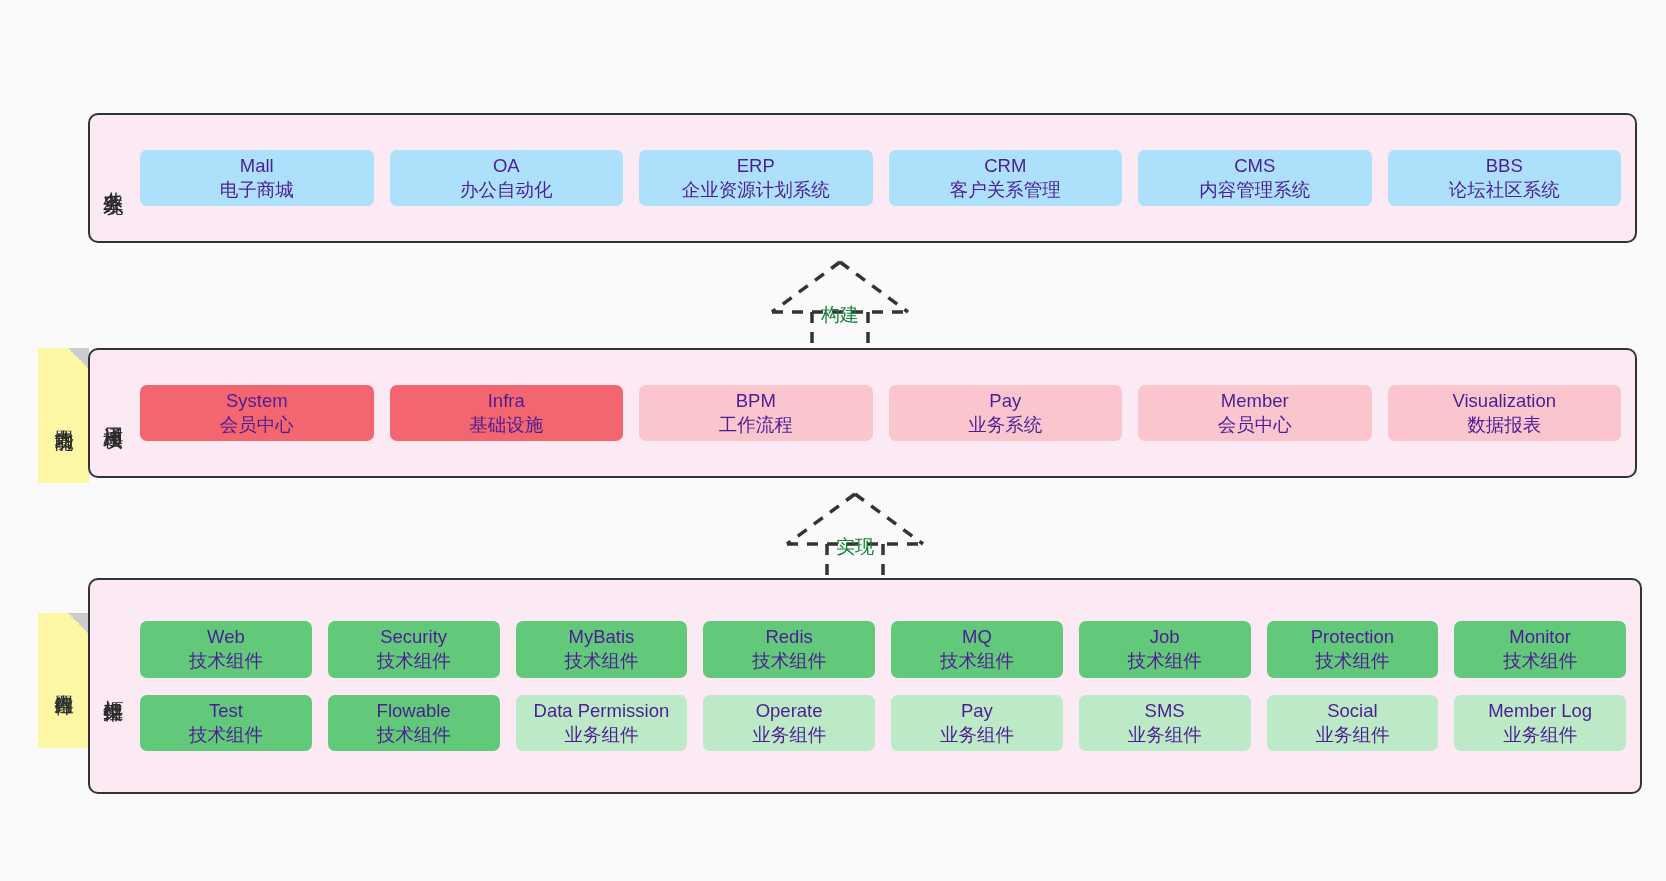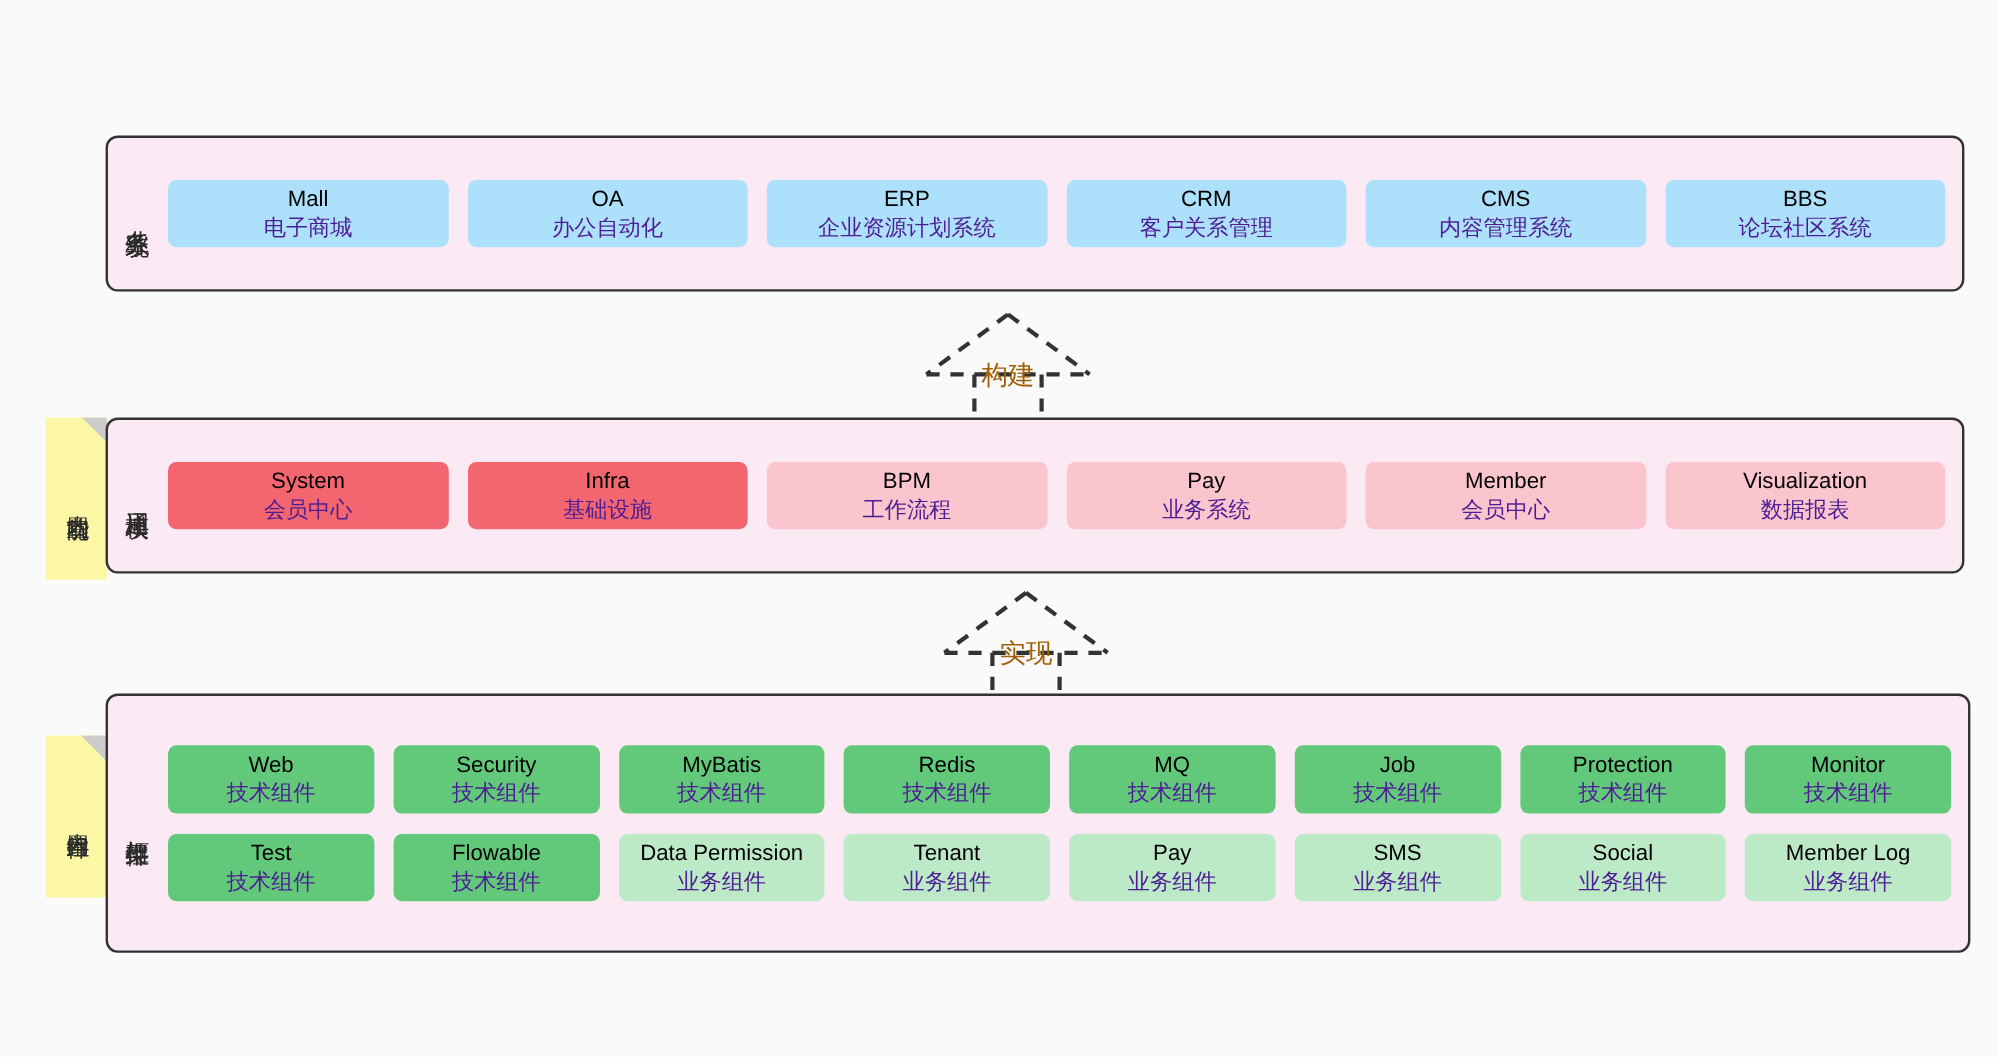--- a/index.html
+++ b/index.html
@@ -69,21 +69,21 @@
     align-items: center;
     justify-content: center;
     text-align: center;
     padding: 4px 6px;
     box-sizing: border-box;
     line-height: 1.3;
     overflow: hidden;
   }
   .card .en {
     font-size: 18.5px;
-    color: #000000;
+    color: #4c1d95;
     white-space: nowrap;
   }
   .card .cn {
     font-size: 18.5px;
     color: #4c1d95;
     white-space: nowrap;
   }
   .card.wrap .en { white-space: normal; }
 
   
@@ -134,22 +134,22 @@
     width: 160px;
     height: 90px;
   }
   .arrow svg { display: block; overflow: visible; }
   .arrow .label {
     position: absolute;
     left: 0;
     right: 0;
     bottom: 20px;
     text-align: center;
-    font-size: 22px;
-    color: #a16207;
+    font-size: 19px;
+    color: #15803d;
     background: transparent;
     user-select: none;
   }
   #arrow-build   { left: 760px; top: 258px; }
   #arrow-realize { left: 775px; top: 490px; }
 </style>
 </head>
 <body>
 
 <div id="canvas">
@@ -300,21 +300,21 @@
         </div>
         <div class="card c-green">
           <span class="en">Flowable</span>
           <span class="cn">技术组件</span>
         </div>
         <div class="card c-lightgrn wrap">
           <span class="en">Data Permission</span>
           <span class="cn">业务组件</span>
         </div>
         <div class="card c-lightgrn">
-          <span class="en">Tenant</span>
+          <span class="en">Operate</span>
           <span class="cn">业务组件</span>
         </div>
         <div class="card c-lightgrn">
           <span class="en">Pay</span>
           <span class="cn">业务组件</span>
         </div>
         <div class="card c-lightgrn">
           <span class="en">SMS</span>
           <span class="cn">业务组件</span>
         </div>

